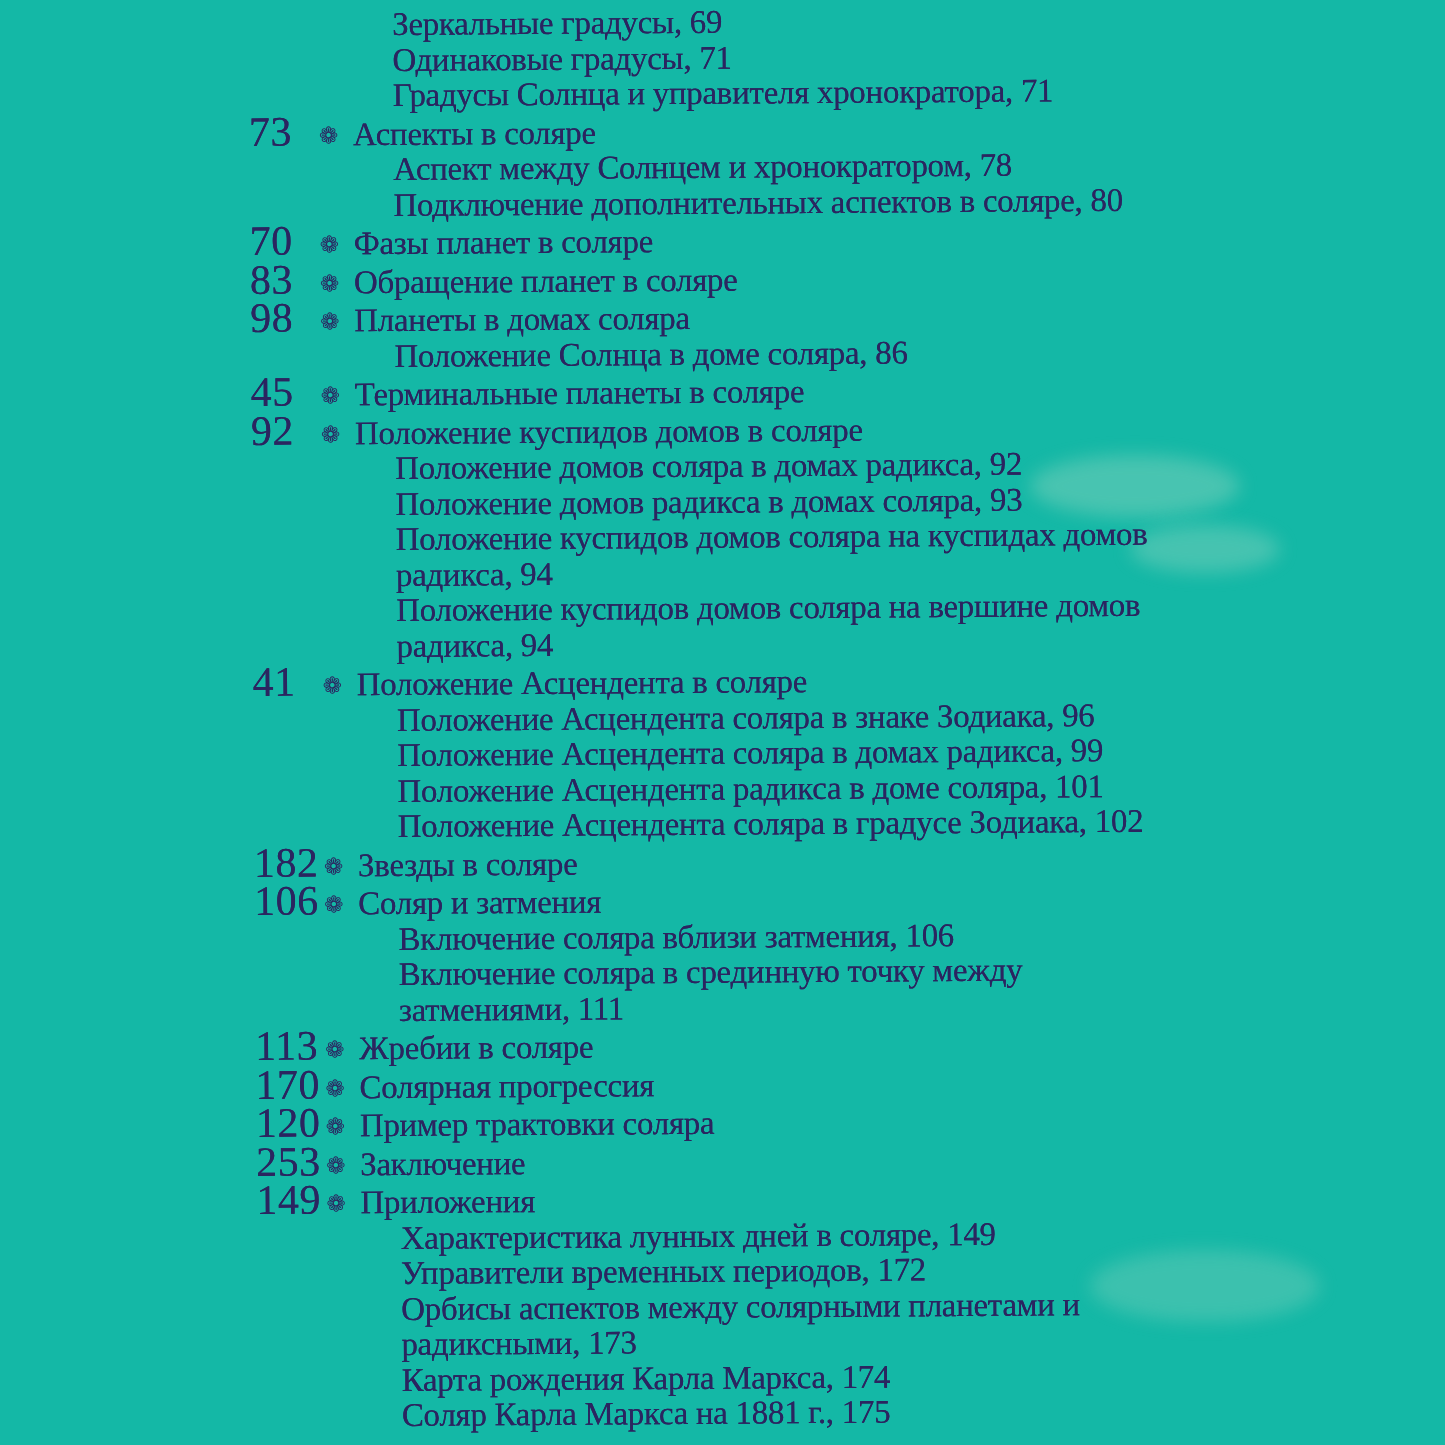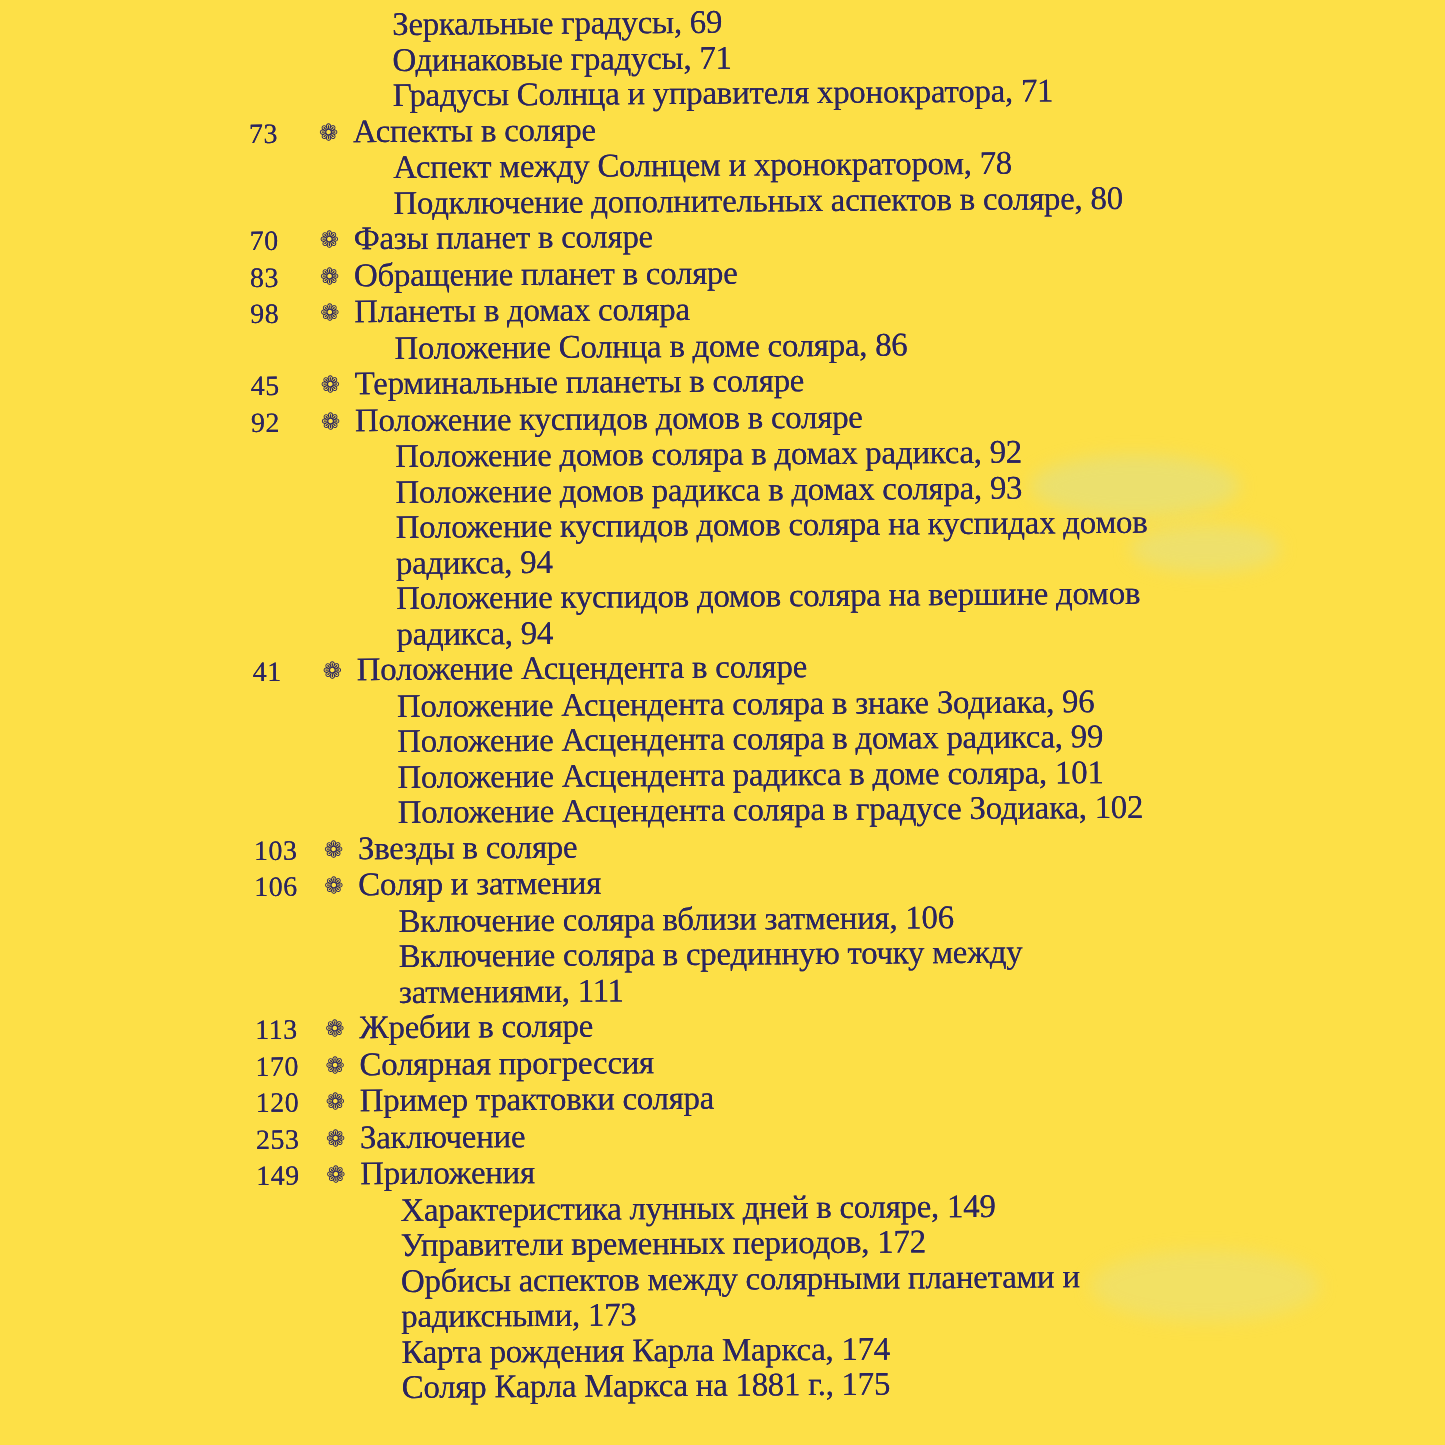--- a/index.html
+++ b/index.html
@@ -5,21 +5,21 @@
   html, body {
     margin: 0;
     padding: 0;
     background: #ffffff;
   }
   .page {
     position: relative;
     width: 1445px;
     height: 1445px;
     overflow: hidden;
-    background: #fde047;
+    background: #14b8a6;
     font-family: "Liberation Serif", "DejaVu Serif", serif;
     color: var(--ink, #2b2560);
   }
   
   .smudge {
     position: absolute;
     border-radius: 50%;
     filter: blur(9px);
     pointer-events: none;
   }
@@ -39,21 +39,21 @@
     letter-spacing: -0.3px;
     text-shadow: 0 0 0.6px currentColor;
   }
   .row { min-height: 35.5px; }
   .row.chapter {
     display: flex;
     align-items: baseline;
   }
   .num {
     flex: 0 0 70px;
-    font-size: 28px;
+    font-size: 42px;
     letter-spacing: 0.5px;
   }
   .sym {
     flex: 0 0 34px;
     font-family: "DejaVu Sans", sans-serif;
     font-size: 23px;
     line-height: 1;
     position: relative;
     top: -2px;
     text-shadow: none;
@@ -118,21 +118,21 @@
       <div class="row chapter">
         <span class="num">41</span>
         <span class="sym">❁</span>
         <span class="title">Положение Асцендента в соляре</span>
       </div>
       <div class="row sub">Положение Асцендента соляра в знаке Зодиака, 96</div>
       <div class="row sub">Положение Асцендента соляра в домах радикса, 99</div>
       <div class="row sub">Положение Асцендента радикса в доме соляра, 101</div>
       <div class="row sub">Положение Асцендента соляра в градусе Зодиака, 102</div>
       <div class="row chapter">
-        <span class="num">103</span>
+        <span class="num">182</span>
         <span class="sym">❁</span>
         <span class="title">Звезды в соляре</span>
       </div>
       <div class="row chapter">
         <span class="num">106</span>
         <span class="sym">❁</span>
         <span class="title">Соляр и затмения</span>
       </div>
       <div class="row sub">Включение соляра вблизи затмения, 106</div>
       <div class="row sub">Включение соляра в срединную точку между

